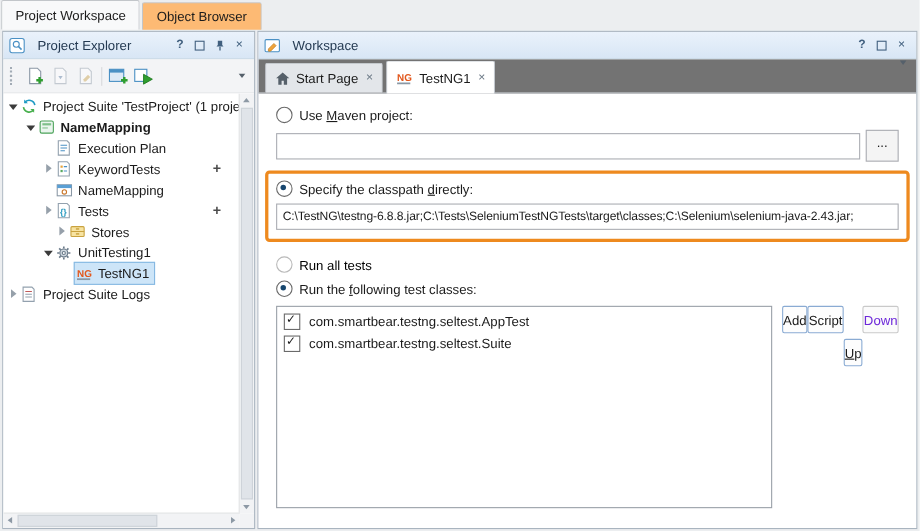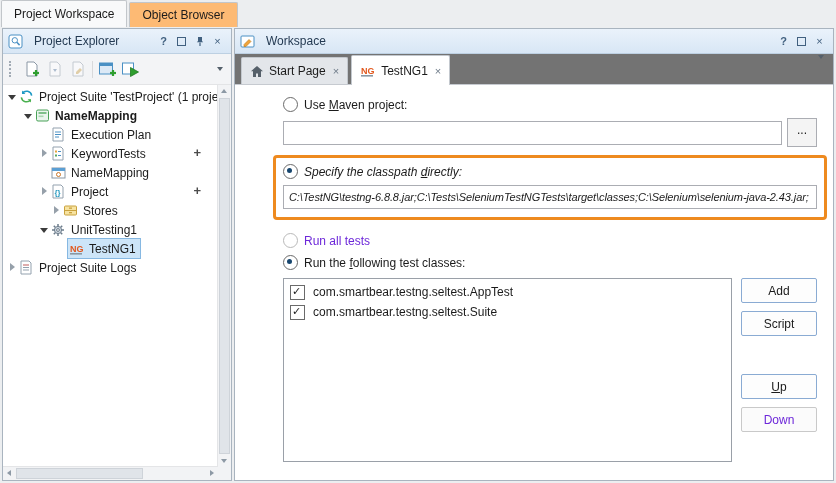--- a/index.html
+++ b/index.html
@@ -52,41 +52,41 @@
   .hthumb{position:absolute;top:1px;bottom:1px;left:13px;width:58%;background:#e0e4e9;border:1px solid #ced3d9;}
   
   .doc-tabs{flex:0 0 30px;background:#737373;border-bottom:1px solid #c6cad0;display:flex;align-items:flex-end;padding-left:6px;position:relative;}
   .doc-tab{height:26px;display:flex;align-items:center;padding:0 8px;background:#e3e6ea;border:1px solid #c3c8ce;
            border-bottom:none;border-radius:2px 2px 0 0;margin-right:3px;position:relative;}
   .doc-tab.active{background:#fff;height:29px;margin-bottom:-1px;z-index:2;}
   .tab-icon{margin-right:5px;display:flex;align-items:center;}
   .tab-close{margin-left:7px;color:#6e7b88;font-size:11px;}
   .tabbar-caret{position:absolute;right:9px;bottom:11px;}
   
-  .ws-content{flex:1;background:#fff;padding:11px 16px 10px;display:flex;flex-direction:column;min-height:0;margin-left:32px;}
+  .ws-content{flex:1;background:#fff;padding:11px 16px 10px;display:flex;flex-direction:column;min-height:0;}
   .radio-row{display:flex;align-items:center;height:17px;margin-bottom:5px;flex:0 0 auto;}
   .radio{width:13px;height:13px;border:1px solid #6a6a6a;border-radius:50%;background:#fff;margin-right:6px;position:relative;flex:0 0 13px;}
   .radio.checked::after{content:"";position:absolute;left:3px;top:3px;width:5px;height:5px;border-radius:50%;background:#17466e;}
   .radio.disabled{border-color:#b9b9b9;}
-  .disabled-label{color:#6d28d9;}
+  .disabled-label{color:#000000;}
   .field-row{display:flex;align-items:center;flex:0 0 auto;}
   .text-field{height:22px;border:1px solid #abadb3;background:#fff;display:flex;align-items:center;padding:0 5px;
               overflow:hidden;white-space:nowrap;flex:1;}
   .browse-btn{flex:0 0 28px;height:22px;margin-left:5px;border:1px solid #abadb3;background:#f4f4f4;
               display:flex;align-items:center;justify-content:center;padding-bottom:5px;}
   .callout{flex:0 0 auto;border:3px solid #ee8a1f;border-radius:4px;margin:8px -10px 8px;padding:5px 7px 8px;}
   .callout .radio-row{margin-bottom:5px;}
   .cp-field{font-size:11px;letter-spacing:-0.1px;}
   .mt4{margin-top:4px;}
   .list-area{flex:1;display:flex;margin:2px 0 8px;min-height:0;}
   .listbox{flex:1;border:1px solid #9aa0a8;background:#fff;padding-top:3px;overflow:hidden;}
   .list-row{height:20px;display:flex;align-items:center;padding-left:6px;}
   .checkbox{width:13px;height:13px;border:1px solid #6a6a6a;background:#fff;margin-right:8px;position:relative;flex:0 0 13px;}
   .checkbox.checked::after{content:"✓";position:absolute;left:1px;top:-2px;font-size:11px;font-weight:bold;color:#1c1c1c;line-height:15px;}
-  .btn-col{flex:0 0 76px;margin-left:9px;display:flex;flex-direction:column;}
+  .btn-col{flex:0 0 76px;margin-left:9px;display:flex;flex-direction:row;}
   .btn{height:23px;border:1px solid #8aabd3;background:#fdfdfd;display:flex;align-items:center;justify-content:center;
        margin-bottom:8px;border-radius:2px;}
   .btn.gap-above{margin-top:30px;}
   .btn.disabled{border-color:#c9c9c9;color:#6d28d9;background:#fbfbfb;}
   u{text-decoration:underline;}
 </style>
 </head>
 <body>
 
 <div>
@@ -235,21 +235,21 @@
           </div>
 
           <div class="tree-row" style="padding-left:34px">
             <span class="arrow closed"></span>
             <span class="t-icon">
               <svg width="14" height="15" viewBox="0 0 14 15">
                   <path d="M2 1h8l2 2v11H2z" fill="#fff" stroke="#93a1ae"></path>
                   <text x="3.5" y="11" font-size="8" font-weight="bold" fill="#2a9bc0" font-family="Liberation Sans">{}</text>
                 </svg>
             </span>
-            <span class="t-label">Project</span>
+            <span class="t-label">Tests</span>
             <span class="plus-badge">+</span>
           </div>
 
           <div class="tree-row" style="padding-left:46px">
             <span class="arrow closed"></span>
             <span class="t-icon">
               <svg width="15" height="13" viewBox="0 0 15 13">
                   <rect x="1.5" y="2" width="12" height="9" rx="1" fill="#f7e3a1" stroke="#c9a23f"></rect>
                   <line x1="1.5" y1="6.5" x2="13.5" y2="6.5" stroke="#c9a23f"></line>
                   <rect x="6" y="3.5" width="3" height="1.3" fill="#c9a23f"></rect>
@@ -374,21 +374,21 @@
         <div class="radio-row">
           <span class="radio"></span>
           <span>Use <u>M</u>aven project:</span>
         </div>
 
         <div class="field-row">
           <div class="text-field"></div>
           <div class="browse-btn">...</div>
         </div>
 
-        <div class="callout" style="border-color: rgb(238, 138, 31); font-style: italic;">
+        <div class="callout" style="border-color: rgb(238, 138, 31);">
           <div class="radio-row">
             <span class="radio checked"></span>
             <span>Specify the classpath <u>d</u>irectly:</span>
           </div>
           <div class="field-row">
             <div class="text-field cp-field">C:\TestNG\testng-6.8.8.jar;C:\Tests\SeleniumTestNGTests\target\classes;C:\Selenium\selenium-java-2.43.jar;</div>
           </div>
         </div>
 
         <div class="radio-row mt4">

